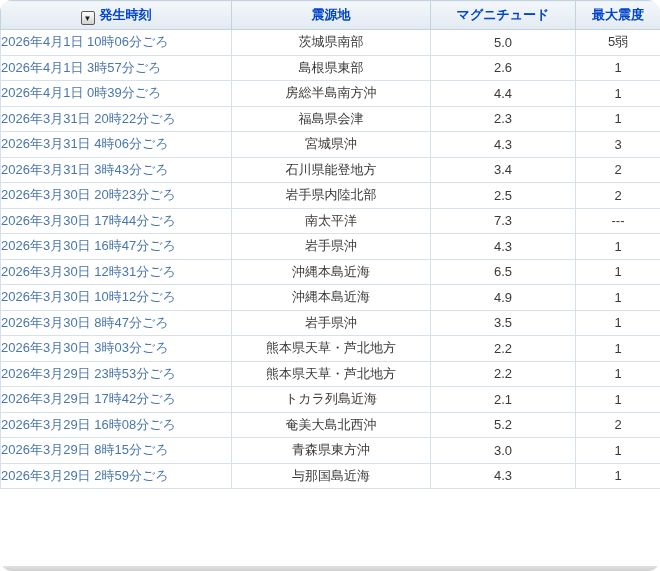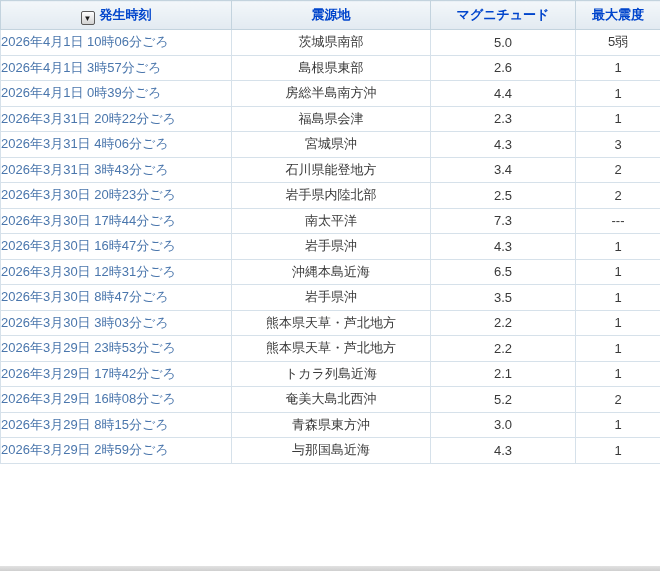--- a/index.html
+++ b/index.html
@@ -1,19 +1,20 @@
 <!DOCTYPE html>
 <html><head>
 <meta charset="utf-8">
 <style>
   html,body{margin:0;padding:0;background:#fff;}
   .page{
     width:660px;height:571px;overflow:hidden;position:relative;
     font-family:"Liberation Sans","DejaVu Sans",sans-serif;
     background:#fff;
+    border-radius:12px;
   }
   table.quake{
     width:660px;border-collapse:collapse;table-layout:fixed;
   }
   col.c1{width:231px;} col.c2{width:199px;} col.c3{width:145px;} col.c4{width:85px;}
   th{
     height:28px;
     background:linear-gradient(to bottom,#f3f7fa,#e2eaf1);
     color:#0045cc;font-weight:bold;font-size:13px;
     border:1px solid #c3d3de;
@@ -153,20 +154,28 @@
 
     <tr>
       <td class="c-time">
         <a class="time-link">2026年3月30日 12時31分ごろ</a>
       </td>
       <td>沖縄本島近海</td>
       <td>6.5</td>
       <td>1</td>
     </tr>
 
+    <tr>
+      <td class="c-time">
+        <a class="time-link">2026年3月30日 10時12分ごろ</a>
+      </td>
+      <td>沖縄本島近海</td>
+      <td>4.9</td>
+      <td>1</td>
+    </tr>
 
 
     <tr>
       <td class="c-time">
         <a class="time-link">2026年3月30日 8時47分ごろ</a>
       </td>
       <td>岩手県沖</td>
       <td>3.5</td>
       <td>1</td>
     </tr>

